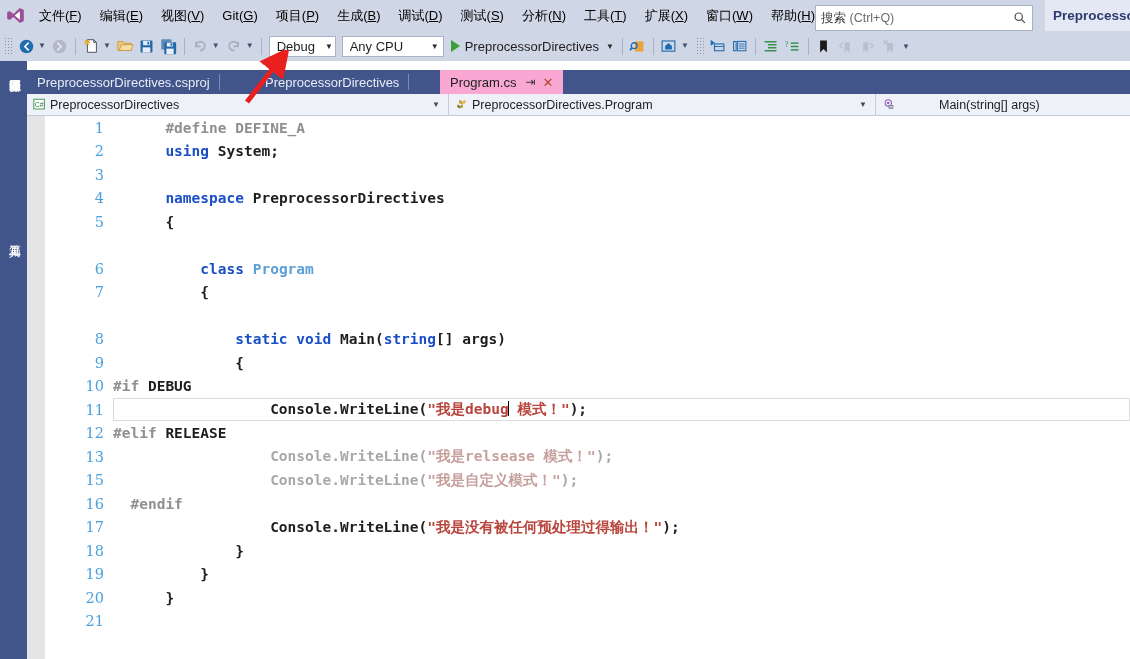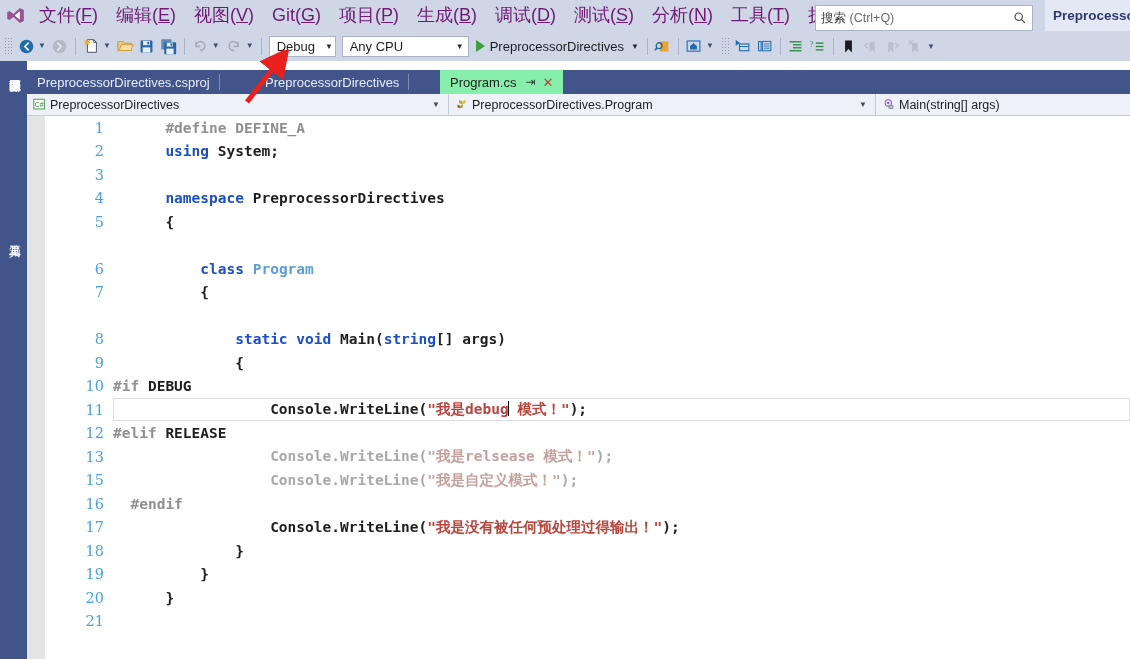--- a/index.html
+++ b/index.html
@@ -22,22 +22,22 @@
     position: absolute; left: 0; top: 0;
     width: 1130px; height: 31px;
     background: #cfd6e5;
     display: flex; align-items: center;
   }
   .vs-logo {
     width: 30px; height: 31px;
     display: flex; align-items: center; justify-content: center;
   }
   .menu-item {
-    font-size: 18px;
-    color: #701a75;
+    font-size: 13px;
+    color: #000000;
     padding: 0 9px;
     height: 31px;
     line-height: 31px;
     white-space: nowrap;
     cursor: default;
     text-align: center;
   }
   .menu-item u { text-decoration: underline; }
   .searchbox {
     position: absolute; left: 815px; top: 5px;
@@ -91,21 +91,21 @@
     height: 21px; background: #ffffff;
     border: 1px solid #a9b2c6;
     display: flex; align-items: center;
     padding: 0 4px 0 7px;
     margin: 0 3px;
     font-size: 13px; color: #1e1e1e;
   }
   .combo .lbl { flex: 1; white-space: nowrap; }
   .combo .cv { font-size: 8px; color: #2b2b2b; margin-left: 10px; }
   .combo.w1 { width: 67px; }
-  .combo.w2 { width: 127px; }
+  .combo.w2 { width: 102px; }
   .runbtn {
     display: flex; align-items: center; height: 24px; padding: 0 4px;
     font-size: 13px; color: #1e1e1e; white-space: nowrap;
   }
   .runbtn .tri {
     width: 0; height: 0;
     border-left: 9px solid #3d9e3d;
     border-top: 6px solid transparent;
     border-bottom: 6px solid transparent;
     margin-right: 5px;
@@ -121,21 +121,21 @@
     position: absolute; top: 0; height: 24px;
     display: flex; align-items: center;
     padding: 0 10px;
     font-size: 13px; white-space: nowrap; justify-content: flex-end;
   }
   .tab.inactive { color: #e8ecf6; background: #41558b; }
   .tab.sep-right::after {
     content:""; position:absolute; right:0; top:4px; height:16px; width:1px; background:#7c8ab4;
   }
   .tab.active {
-    background: #86efac; color: #1e1e1e;
+    background: #f9a8d4; color: #1e1e1e;
   }
   .tab .pin { font-size: 12px; margin-left: 9px; color: #3b3b3b; }
   .tab .close { font-size: 13px; margin-left: 7px; color: #b5452f; }
 
   
   .navbar {
     position: absolute; left: 27px; top: 94px;
     width: 1103px; height: 22px;
     background: #eef1f8;
     border-bottom: 1px solid #c5cbdb;
@@ -145,21 +145,21 @@
     display: flex; align-items: center;
     border-right: 1px solid #c5cbdb;
     font-size: 12.5px; color: #1e1e1e;
     padding: 0 4px 0 5px;
     background: #eef1f8;
   }
   .navcell .nlbl { flex: 1; white-space: nowrap; padding-left: 4px;}
   .navcell .ncv { font-size: 8px; color: #4a4a4a; padding: 0 4px; }
   .navcell.c1 { width: 422px; }
   .navcell.c2 { width: 427px; }
-  .navcell.c3 { flex: 1; border-right: none; }
+  .navcell.c3 { flex: 1; border-right: none; gap: 40px; }
   .ico-box { width: 14px; height: 14px; display:flex; align-items:center; justify-content:center; }
 
   
   .leftdock {
     position: absolute; left: 0; top: 61px;
     width: 27px; height: 598px;
     background: #41558b;
   }
   .vtab {
     position: absolute; left: 3px;

